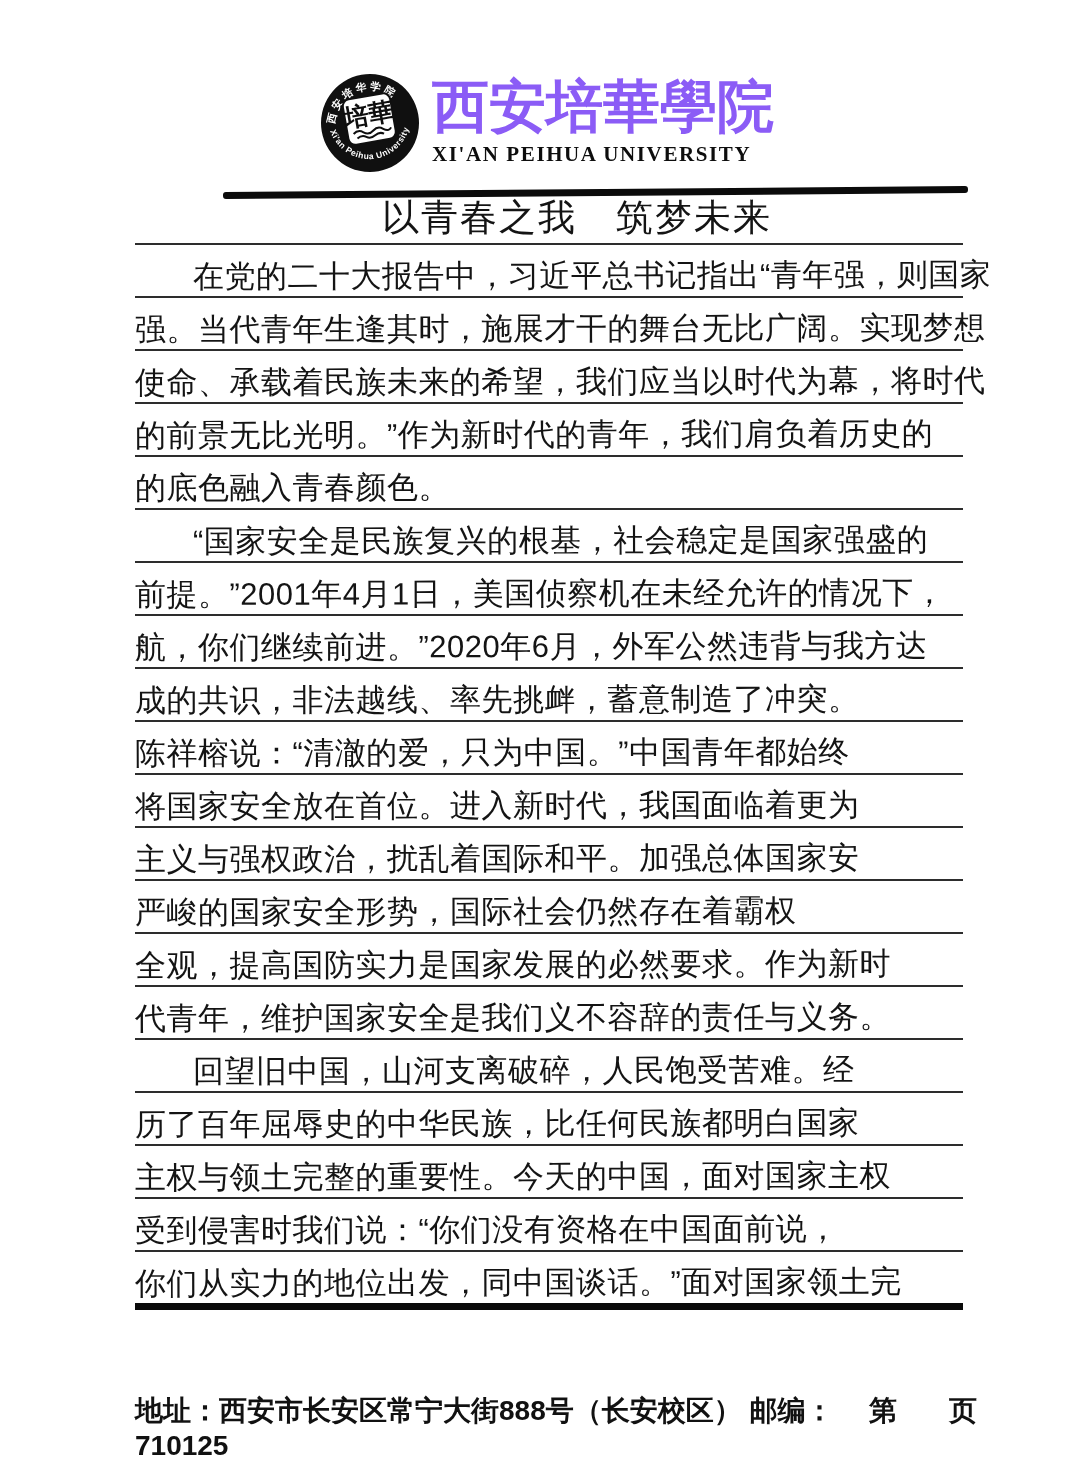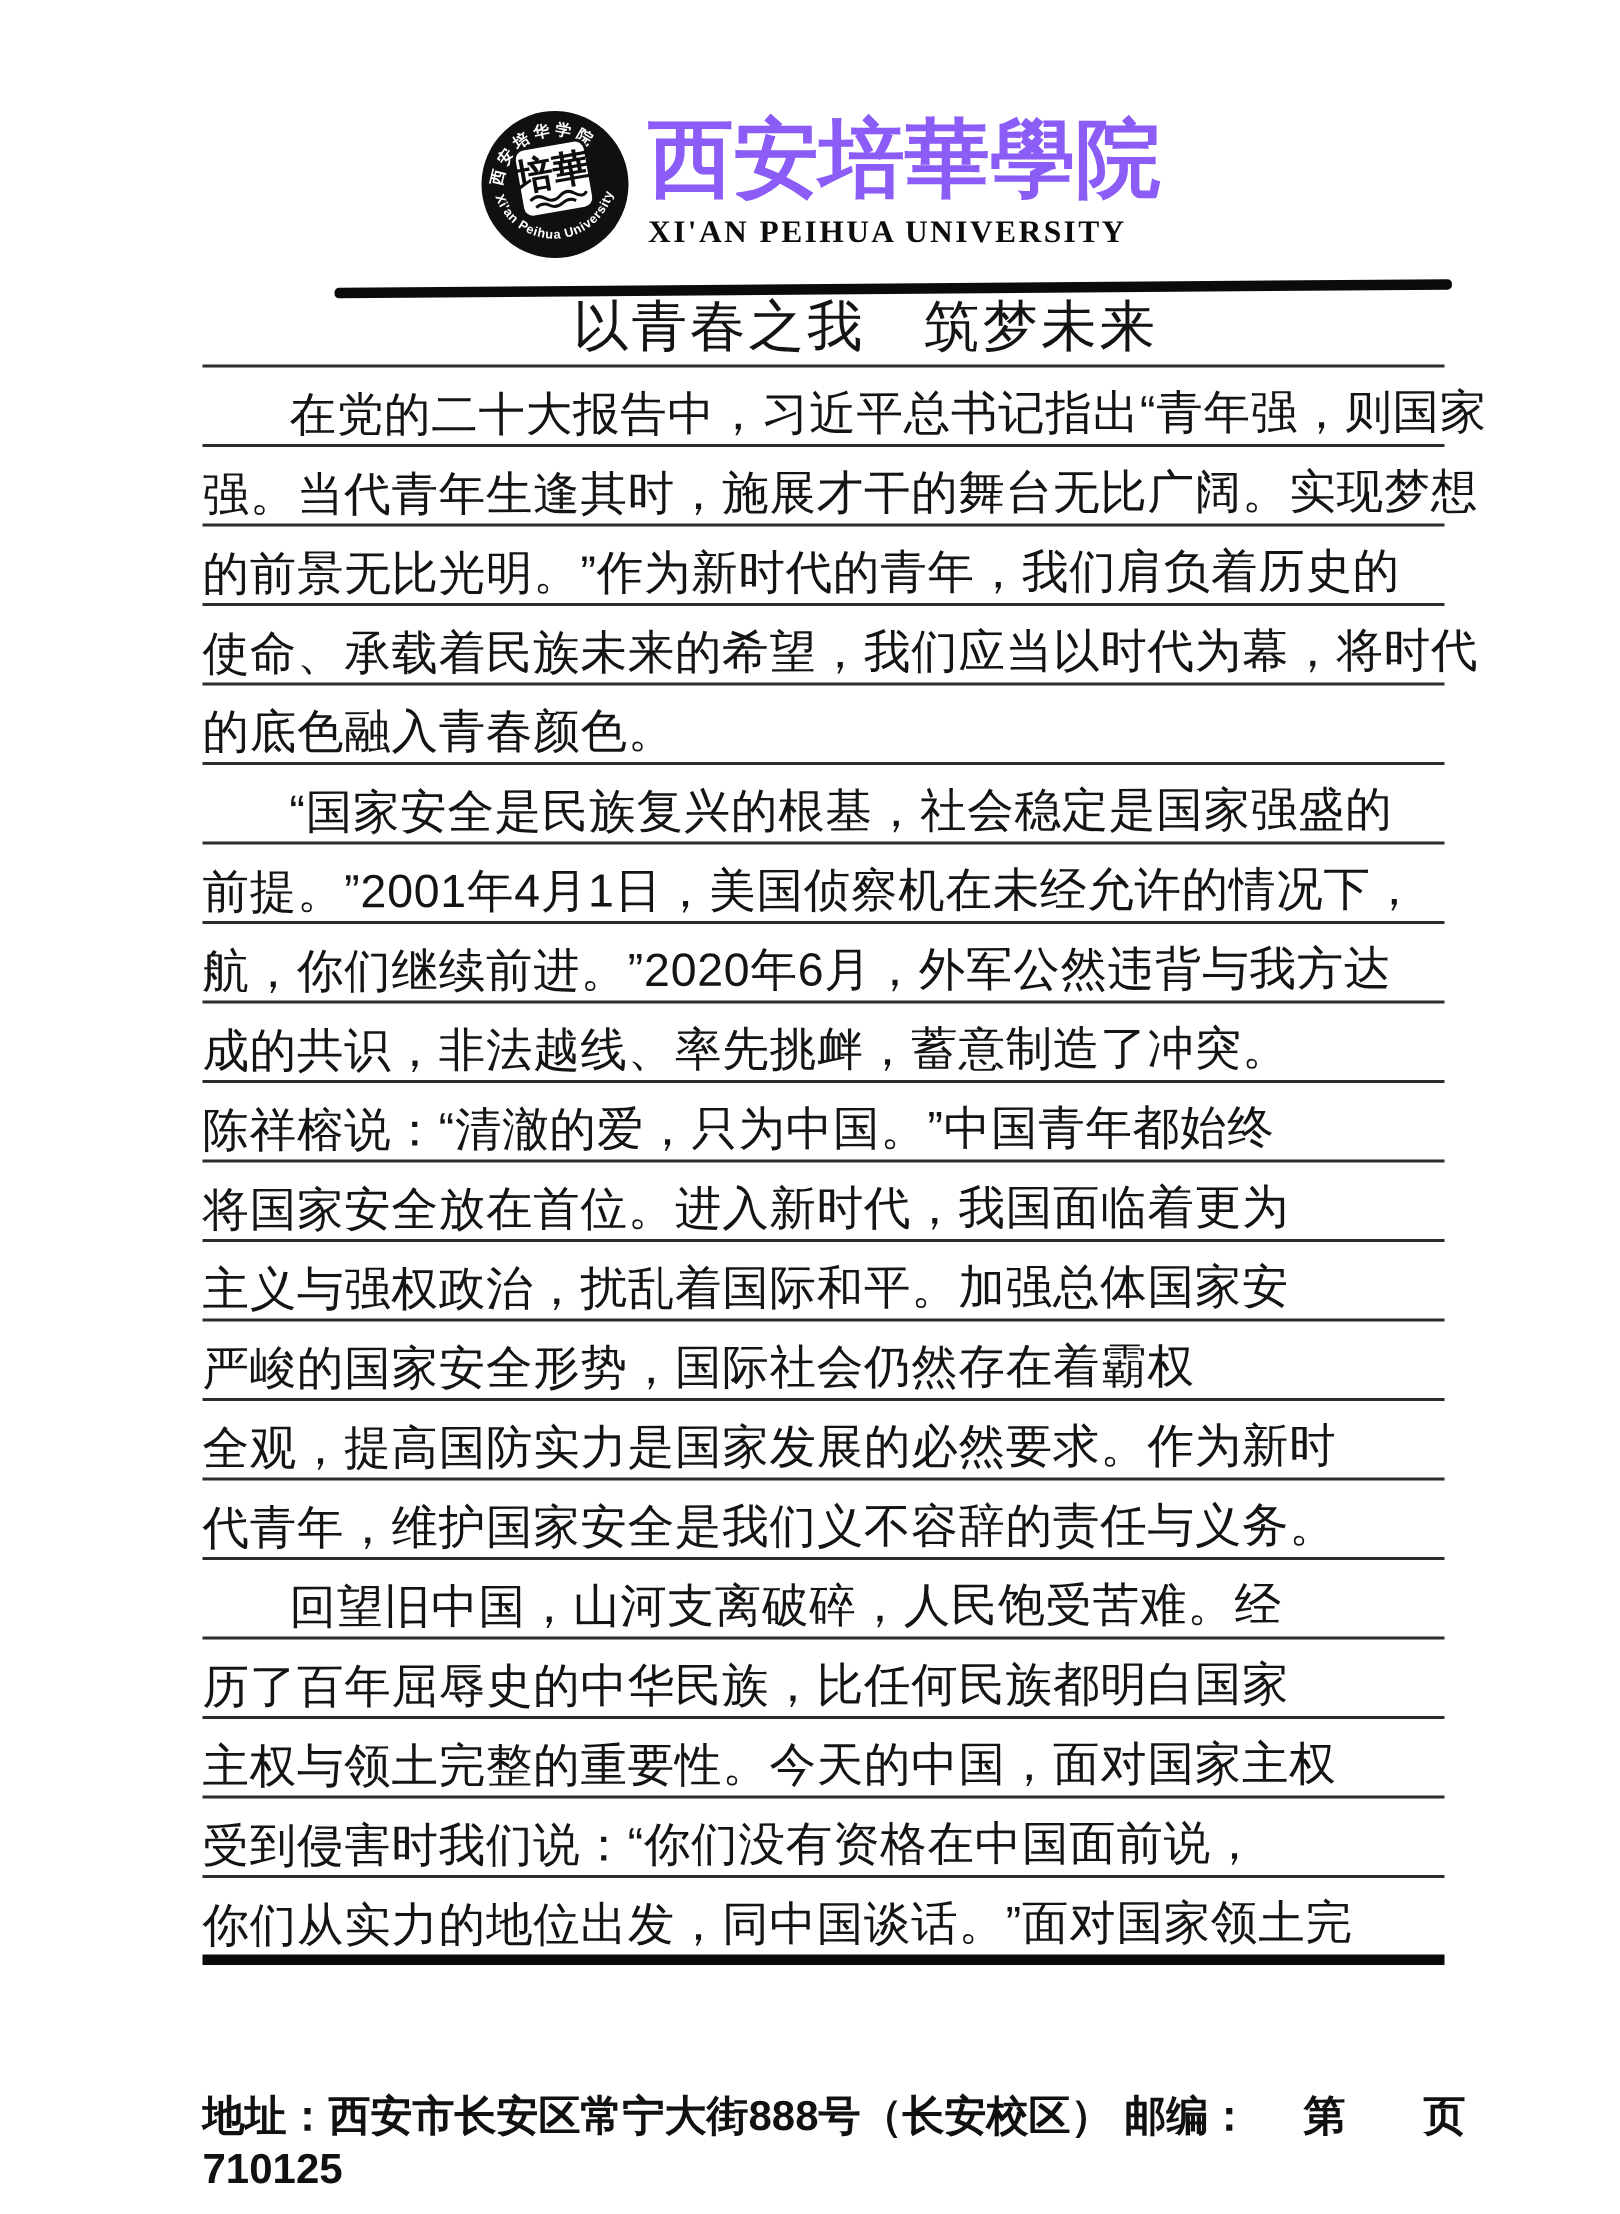--- a/index.html
+++ b/index.html
@@ -129,24 +129,24 @@
       <span class="ink title-ink">以青春之我　筑梦未来</span>
     </div>
     <div id="essay-lines">
         <div class="line indent">
           <span class="ink">在党的二十大报告中，习近平总书记指出“青年强，则国家</span>
         </div>
         <div class="line">
           <span class="ink">强。当代青年生逢其时，施展才干的舞台无比广阔。实现梦想</span>
         </div>
         <div class="line">
+          <span class="ink">使命、承载着民族未来的希望，我们应当以时代为幕，将时代</span>
+        </div>
+        <div class="line">
           <span class="ink">的前景无比光明。”作为新时代的青年，我们肩负着历史的</span>
-        </div>
-        <div class="line">
-          <span class="ink">使命、承载着民族未来的希望，我们应当以时代为幕，将时代</span>
         </div>
         <div class="line">
           <span class="ink">的底色融入青春颜色。</span>
         </div>
         <div class="line indent">
           <span class="ink">“国家安全是民族复兴的根基，社会稳定是国家强盛的</span>
         </div>
         <div class="line">
           <span class="ink">前提。”2001年4月1日，美国侦察机在未经允许的情况下，</span>
         </div>

